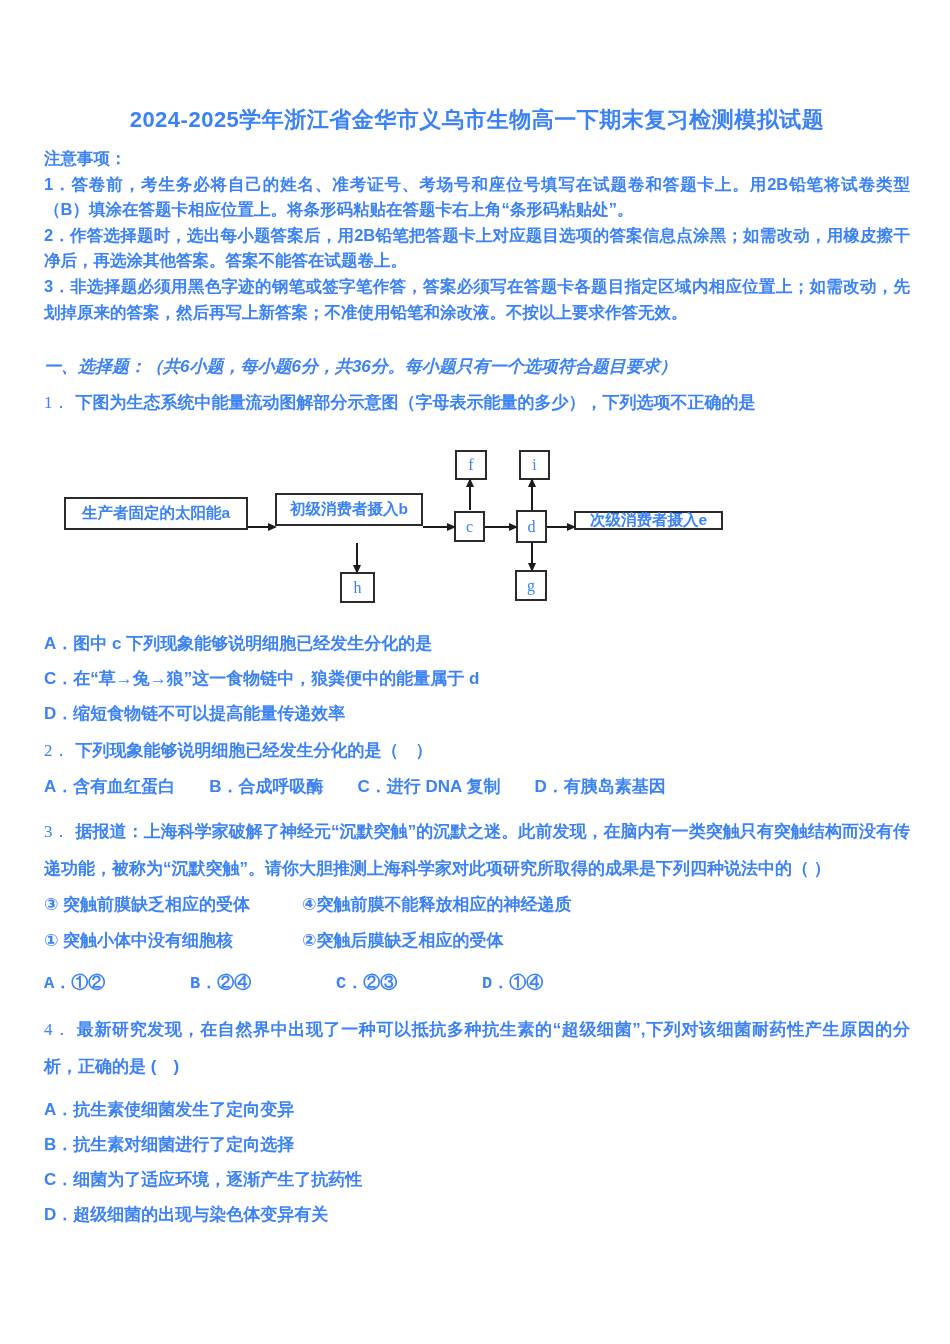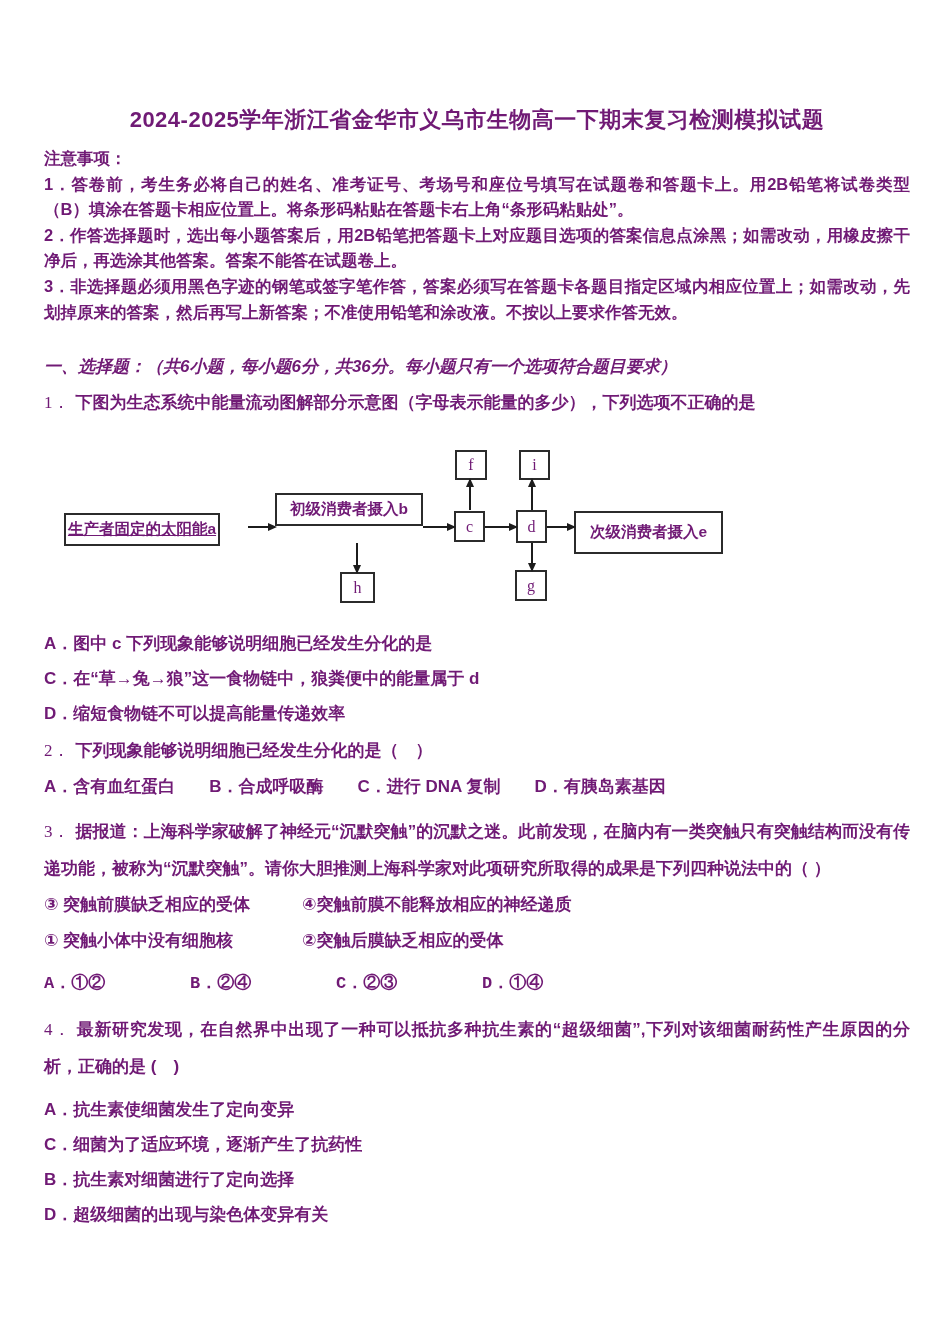--- a/index.html
+++ b/index.html
@@ -2,21 +2,21 @@
 <html><head>
 <meta charset="utf-8">
 <style>
   * { margin: 0; padding: 0; box-sizing: border-box; }
   html, body { background: #ffffff; }
   .page {
     position: relative;
     width: 950px;
     height: 1344px;
     background: #ffffff;
-    color: #701a75;
+    color: #3b82f6;
     font-family: "Liberation Sans", "DejaVu Sans", sans-serif;
     overflow: hidden;
   }
   .content {
     padding: 104px 40px 0 44px;
   }
   .title {
     font-size: 22px;
     font-weight: bold;
     text-align: center;
@@ -117,25 +117,25 @@
     <div class="qarea">
 
       <div class="q1">
         <p class="stem"><span class="qnum">1．</span><span>下图为生态系统中能量流动图解部分示意图（字母表示能量的多少），下列选项不正确的是</span></p>
 
         <div class="diagram">
 
           <div class="dbox dletter" style="left:411px; top:9px; width:32px; height:30px;">f</div>
           <div class="dbox dletter" style="left:475px; top:9px; width:31px; height:30px;">i</div>
 
-          <div class="dbox" style="left:20px; top:72px; width:156px; height:33px;text-decoration:underline;">生产者固定的太阳能a</div>
+          <div class="dbox" style="left:20px; top:56px; width:184px; height:33px;">生产者固定的太阳能a</div>
           <div class="dbox" style="left:231px; top:52px; width:148px; height:33px;">初级消费者摄入b</div>
           <div class="dbox dletter" style="left:410px; top:70px; width:31px; height:31px;">c</div>
           <div class="dbox dletter" style="left:472px; top:69px; width:31px; height:33px;">d</div>
-          <div class="dbox" style="left:530px; top:70px; width:149px; height:43px;">次级消费者摄入e</div>
+          <div class="dbox" style="left:530px; top:70px; width:149px; height:19px;">次级消费者摄入e</div>
 
           <div class="dbox dletter" style="left:296px; top:131px; width:35px; height:31px;">h</div>
           <div class="dbox dletter" style="left:471px; top:129px; width:32px; height:31px;">g</div>
 
           <div class="ar-h" style="left:204px; top:85px; width:27px;"></div>
           <div class="ar-h" style="left:379px; top:85px; width:31px;"></div>
           <div class="ar-h" style="left:441px; top:85px; width:31px;"></div>
           <div class="ar-h" style="left:503px; top:85px; width:27px;"></div>
 
           <div class="ar-v up" style="left:425px; top:39px; height:30px;"></div>
@@ -176,21 +176,21 @@
           <span>B．②④</span>
           <span>C．②③</span>
           <span>D．①④</span>
         </div>
       </div>
 
       <div>
         <p class="stem stem-tall"><span class="qnum">4．</span><span>最新研究发现，在自然界中出现了一种可以抵抗多种抗生素的“超级细菌”,下列对该细菌耐药性产生原因的分析，正确的是 (　)</span></p>
         <div class="opt-block">
           <p class="opt" style="margin-top:6px;">A．抗生素使细菌发生了定向变异</p>
+          <p class="opt">B．抗生素对细菌进行了定向选择</p>
           <p class="opt">C．细菌为了适应环境，逐渐产生了抗药性</p>
-          <p class="opt">B．抗生素对细菌进行了定向选择</p>
           <p class="opt">D．超级细菌的出现与染色体变异有关</p>
         </div>
       </div>
 
     </div>
   </div>
 </div>
 
 </body></html>

